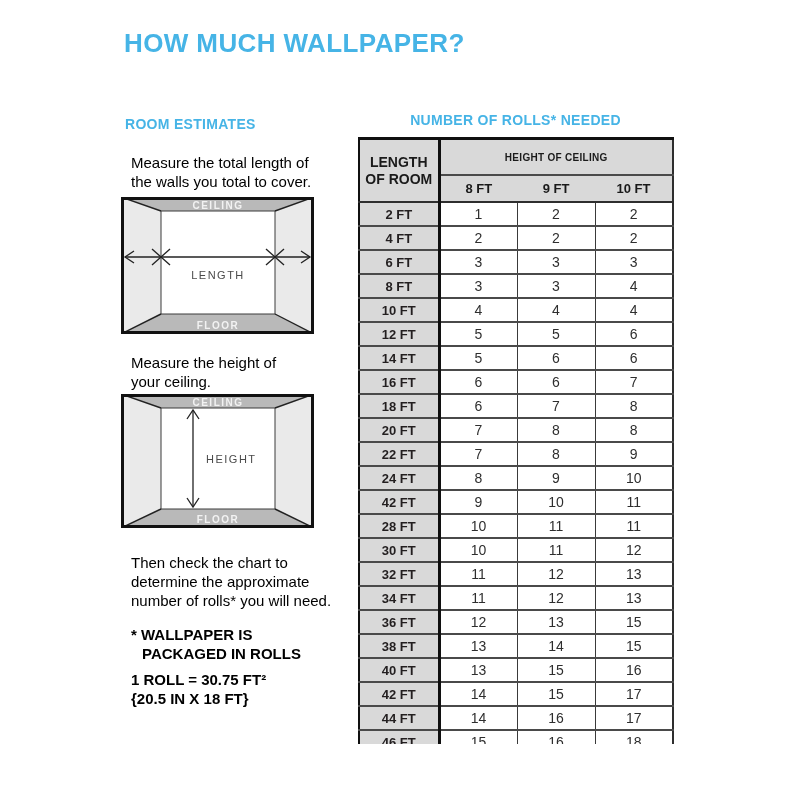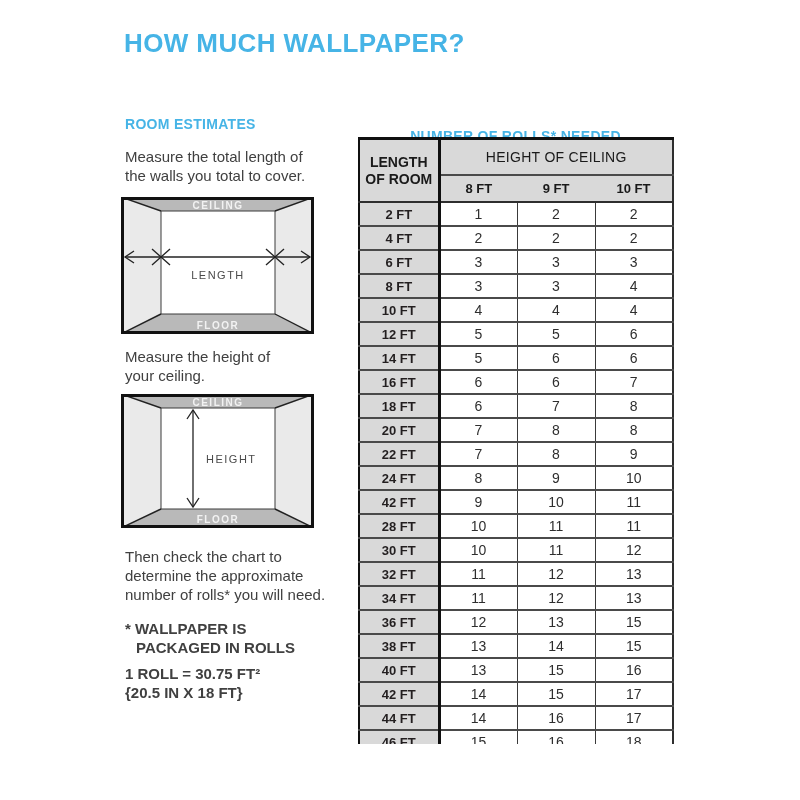--- a/index.html
+++ b/index.html
@@ -9,22 +9,22 @@
   }
   .title {
     position:absolute; left:124px; top:28px; margin:0;
     font-size:26px; font-weight:bold; letter-spacing:0.4px; color:#46b4e6;
   }
   .sec-heading {
     position:absolute; margin:0; font-size:14px; font-weight:bold;
     letter-spacing:0.3px; color:#46b4e6;
   }
   .room-heading { left:125px; top:116px; }
-  .rolls-heading { left:358px; top:112px; width:315px; text-align:center;margin-top:16px; }
-  .copy { position:absolute; left:125px; width:220px; margin:0; font-size:15px; line-height:19px; color:#404040; }
+  .rolls-heading { left:358px; top:112px; width:315px; text-align:center; }
+  .copy { position:absolute; left:125px; width:220px; margin:6px; font-size:15px; line-height:19px; color:#000000; }
   .copy .line { display:block; }
   .step1 { top:147px; }
   .step2 { top:347px; }
   .step3 { top:547px; }
   .note  { top:619px; font-weight:bold; }
   .note .l2 { padding-left:11px; }
   .rollinfo { top:664px; font-weight:bold; }
   .diagram { position:absolute; left:121px; }
   .d1 { top:197px; }
   .d2 { top:394px; }
@@ -35,21 +35,21 @@
     border-collapse:collapse; table-layout:fixed; width:315px;
     border-top:3px solid #101010; border-left:2px solid #101010;
     border-right:2px solid #2e2e2e; border-bottom:2px solid #2e2e2e;
   }
   table.rolls th, table.rolls td { text-align:center; padding:0; }
   thead th { background:#d9d9d9; color:#1a1a1a; }
   th.corner {
     background:#d9d9d9; border-right:3px solid #101010;
     font-size:14px; font-weight:bold; line-height:17px;
   }
-  th.group { height:34px; font-size:14px; font-weight:normal; letter-spacing:0.3px; border-bottom:2px solid #4a4a4a; }
+  th.group { height:34px; font-size:10px; font-weight:bold; letter-spacing:0.3px; border-bottom:2px solid #4a4a4a; }
   tr.sub th { height:25px; font-size:13px; font-weight:bold; }
   thead { border-bottom:2px solid #2e2e2e; }
   tbody th {
     background:#d9d9d9; border-right:3px solid #101010;
     font-size:13px; font-weight:bold; height:22px;
   }
   tbody td { font-size:14px; color:#2e2e2e; border-left:1.5px solid #3a3a3a; height:22px; }
   tbody tr { border-bottom:2px solid #4a4a4a;margin-top:10px; }
   tbody tr:last-child { border-bottom:none; }
 

